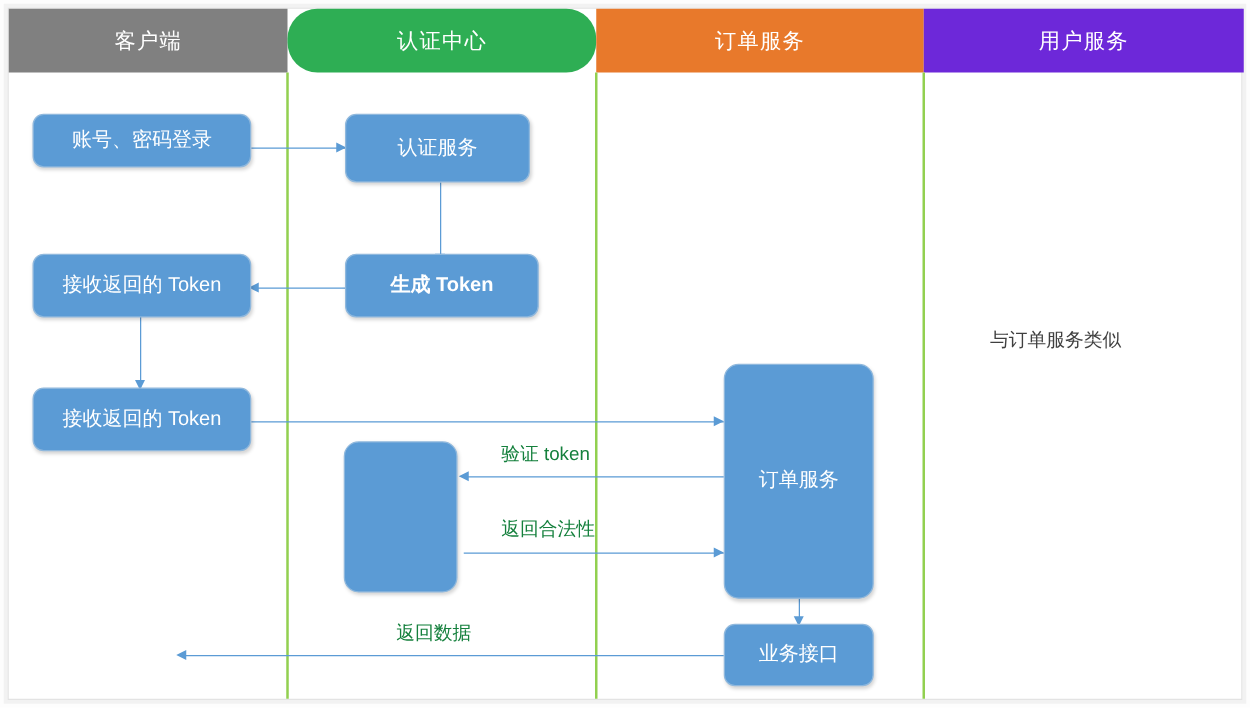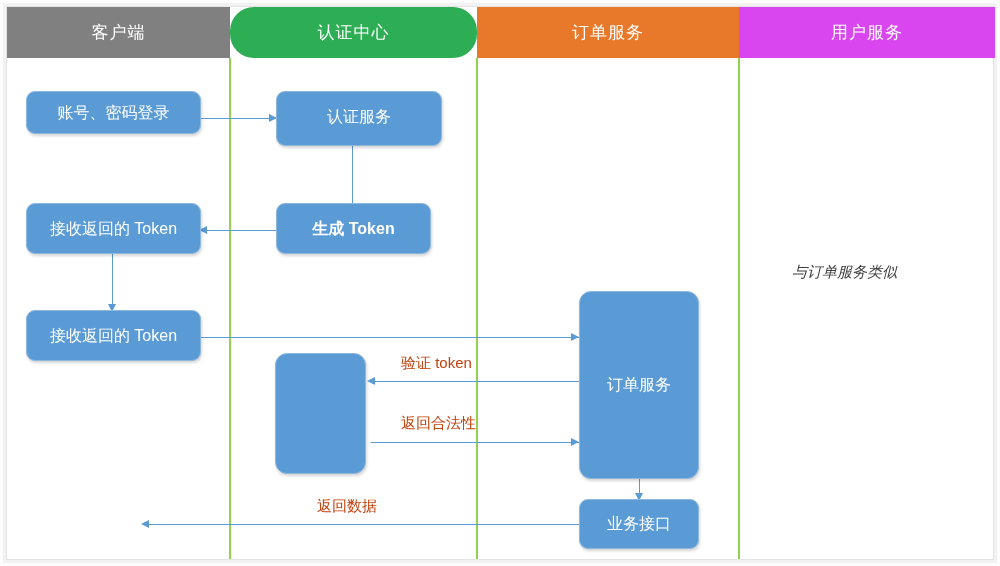--- a/index.html
+++ b/index.html
@@ -100,21 +100,21 @@
   }
   .arrow-d {
     border-left: 4px solid transparent;
     border-right: 4px solid transparent;
     border-top: 8px solid #5b9bd5;
   }
   
   .label {
     position: absolute;
     font-size: 15px;
-    color: #c2410c;
+    color: #15803d;
     white-space: nowrap;
   }
   .label.note {
     color: #3f3f3f;
     font-size: 15px;
   }
 </style>
 </head>
 <body>
 
@@ -126,21 +126,21 @@
     </div>
 
     <div class="lane-head" style="left:223px; width:247px; background:#2eae54;border-radius:24px;">
       <span>认证中心</span>
     </div>
 
     <div class="lane-head" style="left:470px; width:262px; background:#e8792b;">
       <span>订单服务</span>
     </div>
 
-    <div class="lane-head" style="left:732px; width:256px; background:#d946ef;">
+    <div class="lane-head" style="left:732px; width:256px; background:#6d28d9;">
       <span>用户服务</span>
     </div>
 
     <div class="lane-sep" style="left:222px;"></div>
     <div class="lane-sep" style="left:469px;"></div>
     <div class="lane-sep" style="left:731px;"></div>
 
     <div class="hline" style="left:194px; top:111px; width:76px;"></div>
     <div class="arrow-r" style="left:262px; top:107px;"></div>
 
@@ -165,21 +165,21 @@
     <div class="vline" style="left:632px; top:472px; height:20px;"></div>
     <div class="arrow-d" style="left:628px; top:486px;"></div>
 
     <div class="hline" style="left:140px; top:517px; width:432px;"></div>
     <div class="arrow-l" style="left:134px; top:513px;"></div>
 
     <div class="box" style="left:19px; top:84px; width:175px; height:43px;">
       <span>账号、密码登录</span>
     </div>
 
-    <div class="box" style="left:269px; top:84px; width:166px; height:55px;font-family:Liberation Mono, monospace;">
+    <div class="box" style="left:269px; top:84px; width:148px; height:55px;">
       <span>认证服务</span>
     </div>
 
     <div class="box" style="left:19px; top:196px; width:175px; height:51px;">
       <span>接收返回的 Token</span>
     </div>
 
     <div class="box" style="left:269px; top:196px; width:155px; height:51px;font-weight:bold;">
       <span>生成 Token</span>
     </div>
@@ -199,16 +199,16 @@
     <div class="box" style="left:572px; top:492px; width:120px; height:50px;">
       <span>业务接口</span>
     </div>
 
     <div class="label" style="left:394px; top:347px;">验证 token</div>
 
     <div class="label" style="left:394px; top:407px;">返回合法性</div>
 
     <div class="label" style="left:310px; top:490px;">返回数据</div>
 
-    <div class="label note" style="left:785px; top:256px;font-style:italic;">与订单服务类似</div>
+    <div class="label note" style="left:785px; top:256px;">与订单服务类似</div>
 
   </div>
 </div>
 
 </body></html>

